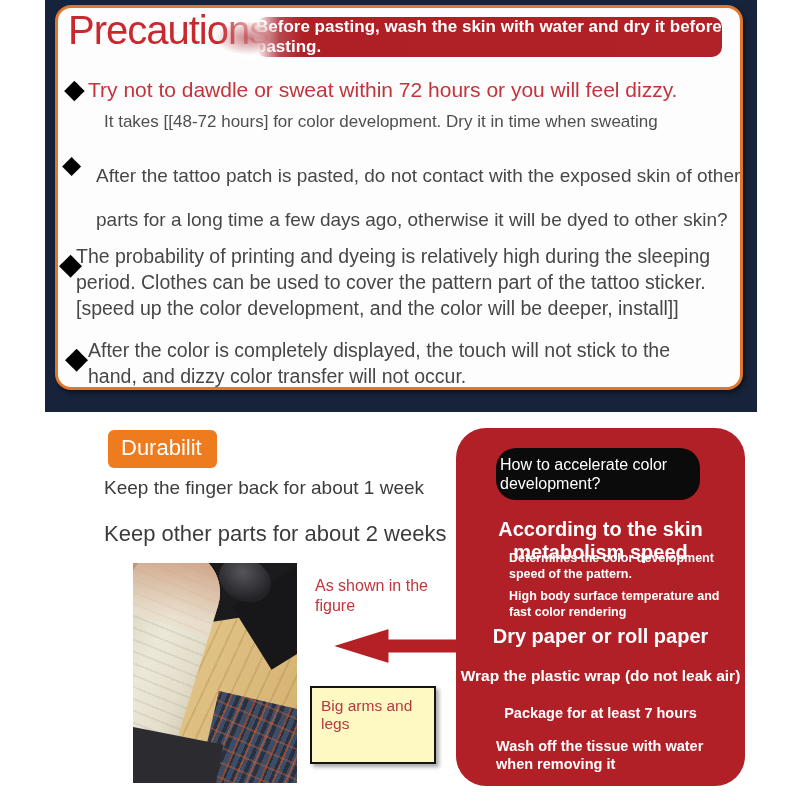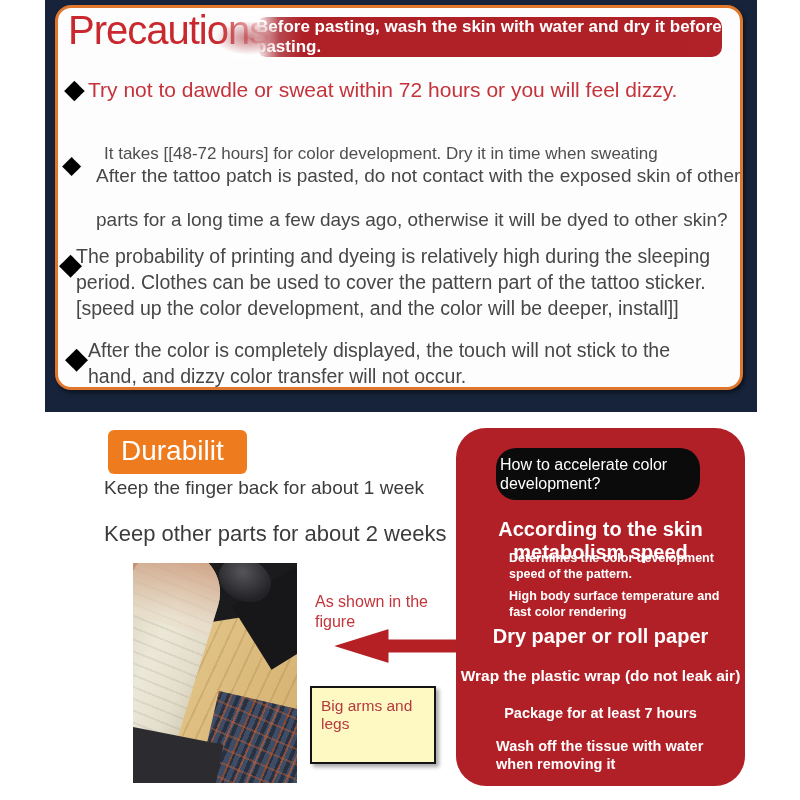--- a/index.html
+++ b/index.html
@@ -18,28 +18,28 @@
           background:linear-gradient(90deg, rgba(177,32,39,0) 0%, rgba(167,28,38,0.8) 5%, #ae2026 10%, #b12128 100%);
           color:#ffffff; font-size:17px; font-weight:bold; }
   .banner::before { content:""; position:absolute; left:-42px; top:4px; width:70px; height:34px; border-radius:50%;
           background:radial-gradient(closest-side, rgba(160,25,35,0.55), rgba(160,25,35,0)); }
   .diamond { position:absolute; color:#000; }
   .d1 { left:64px; top:73px; font-size:27px; }
   .d2 { left:62px; top:150px; font-size:25px; }
   .d3 { left:59px; top:246px; font-size:30px; }
   .d4 { left:65px; top:340px; font-size:30px; }
   .b1 { position:absolute; left:88px; top:78px; font-size:21px; color:#c5323a; }
-  .b1sub { position:absolute; left:104px; top:112px; font-size:17px; color:#4f4f4f;margin-top:32px; }
+  .b1sub { position:absolute; left:104px; top:112px; font-size:17px; color:#4f4f4f; }
   .b2 { position:absolute; left:96px; top:154px; font-size:19px; color:#474747; white-space:pre-line; line-height:44px; }
   .b3 { position:absolute; left:76px; top:243px; font-size:19.5px; color:#474747; white-space:pre-line; line-height:26px; }
   .b4 { position:absolute; left:88px; top:337px; font-size:19.5px; color:#474747; white-space:pre-line; line-height:26px; }
 
   
-  .badge { position:absolute; left:108px; top:430px; background:#ee7c1e; color:#fff; font-size:28px;
-           padding:5px 23px 7px 13px; border-radius:6px; }
+  .badge { position:absolute; left:108px; top:430px; background:#ee7c1e; color:#fff; font-size:22px;
+           padding:5px 15px 7px 13px; border-radius:6px; }
   .keep1 { position:absolute; left:104px; top:477px; font-size:19px; color:#3c3c3c; }
   .keep2 { position:absolute; left:104px; top:521px; font-size:22px; color:#3c3c3c; }
 
   
   .photo { position:absolute; left:133px; top:563px; width:164px; height:220px; overflow:hidden;
            background:linear-gradient(115deg,#ecd49c 0%,#e0c184 45%,#d2af6e 100%); }
   .photo .grain { position:absolute; inset:0;
            background:repeating-linear-gradient(115deg, rgba(150,110,55,0.22) 0 2px, rgba(0,0,0,0) 2px 13px); }
   .photo .mousepad { position:absolute; left:14%; top:-16%; width:110%; height:40%;
            background:#1b1b1d; transform:rotate(-9deg); }
@@ -58,21 +58,21 @@
            background:linear-gradient(175deg, rgba(206,160,130,0.9) 15%, rgba(233,219,199,0.55) 85%); }
   .photo .sleeve { position:absolute; left:44%; top:64%; width:78%; height:50%; transform:rotate(13deg);
            background-color:#3e4c66;
            background-image:repeating-linear-gradient(100deg, rgba(205,95,45,0.55) 0 2px, rgba(0,0,0,0) 2px 12px),
                             repeating-linear-gradient(10deg, rgba(205,95,45,0.4) 0 2px, rgba(0,0,0,0) 2px 14px),
                             repeating-linear-gradient(100deg, rgba(0,0,0,0.35) 0 4px, rgba(0,0,0,0) 4px 9px); }
   .photo .dark-corner { position:absolute; left:-6%; bottom:-8%; width:58%; height:30%;
            background:#2c2c30; transform:rotate(11deg); }
 
   
-  .as-shown { position:absolute; left:315px; top:576px; font-size:16px; color:#c2353b; white-space:pre-line; line-height:20px;margin-top:16px; }
+  .as-shown { position:absolute; left:315px; top:576px; font-size:16px; color:#c2353b; white-space:pre-line; line-height:20px; }
   .arrow-svg { position:absolute; left:326px; top:623px; }
   .info-box { position:absolute; left:310px; top:686px; width:126px; height:78px; background:#fef9c3;
            border:2.5px solid #141414; box-shadow:3px 3px 4px rgba(0,0,0,0.35); }
   .info-box .t { position:absolute; left:9px; top:9px; font-size:15.5px; color:#b53a40; }
   .info-box .s { position:absolute; left:9px; top:37px; font-size:14px; color:#b53a40; white-space:pre-line; line-height:17px; }
 
   
   .panel { position:absolute; left:456px; top:428px; width:289px; height:358px; background:#b22027; border-radius:30px; }
   .panel .black-box { position:absolute; left:40px; top:20px; width:204px; min-height:44px; background:#0b0b0b;
            border-radius:20px; color:#fff; font-size:16px; line-height:19px; padding:7px 4px; white-space:pre-line; }

